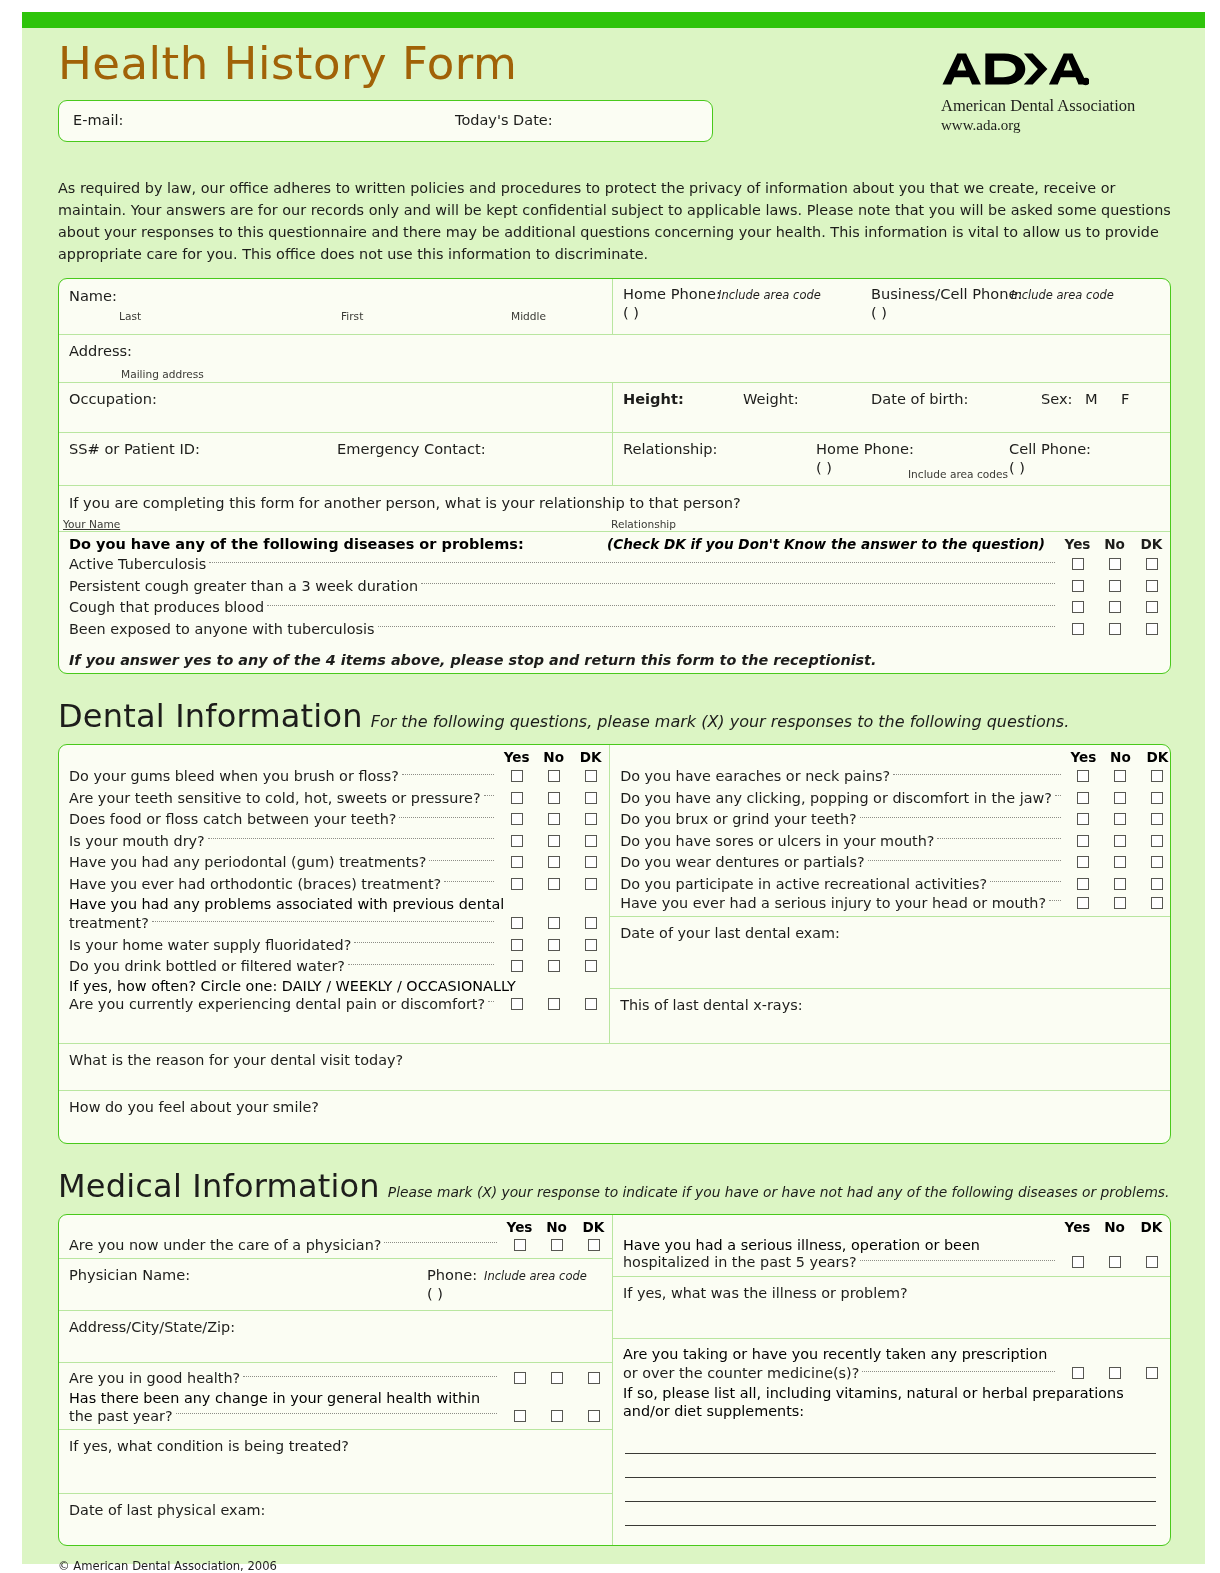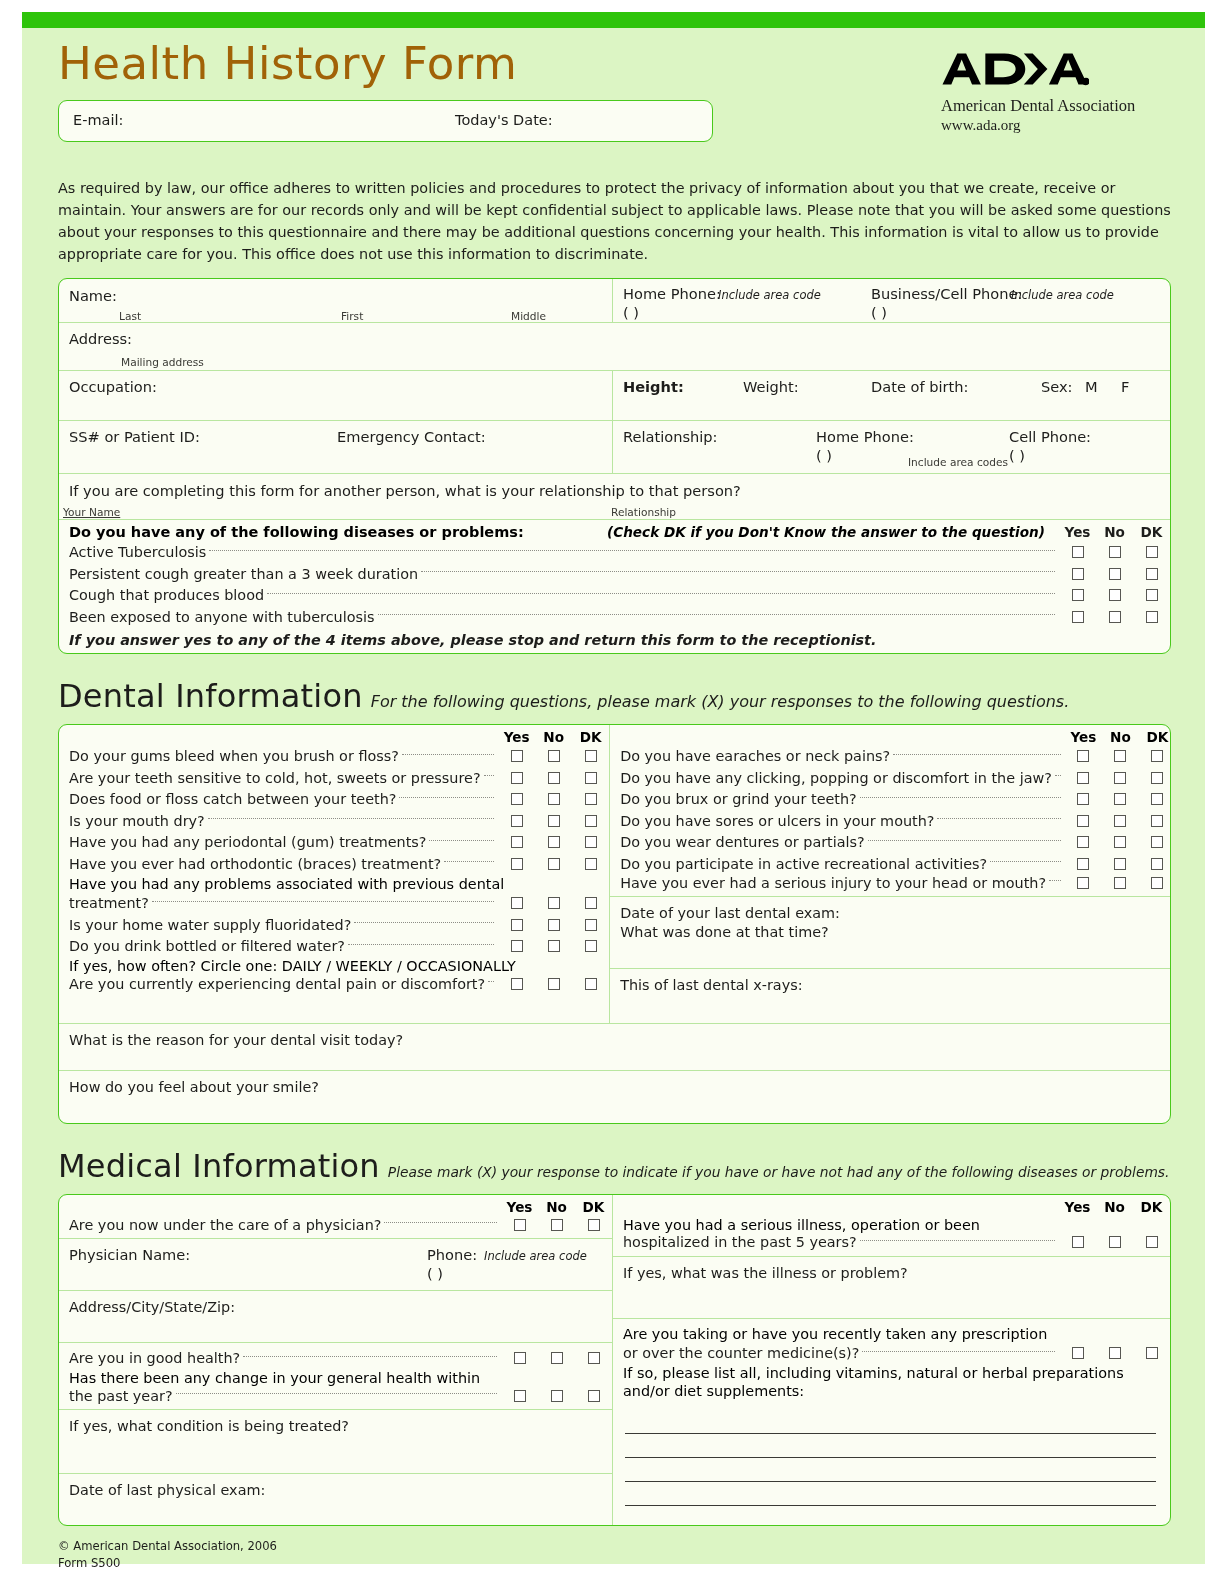--- a/index.html
+++ b/index.html
@@ -118,20 +118,21 @@
   .cb {
     width:12px; height:12px;
     border:1.3px solid #575752;
     background:#ffffff;
     display:inline-block;
   }
   .warn {
     font-weight:bold; font-style:italic;
     font-size:14.4px; padding:4px 0 5px 10px;
     color:#1d1d1b;
+    margin-top:8px;
   }
 
   
   .secthead {
     margin-top:26px;
     display:flex; align-items:baseline;
   }
   .secthead .big {
     font-size:32px; font-weight:400; color:#1d1d1b;
     letter-spacing:0.2px; line-height:1;
@@ -197,21 +198,21 @@
         </svg>
         <div class="ada-name">American Dental Association</div>
         <div class="ada-url">www.ada.org</div>
       </div>
     </div>
 
     <div class="intro">As required by law, our office adheres to written policies and procedures to protect the privacy of information about you that we create, receive or maintain. Your answers are for our records only and will be kept confidential subject to applicable laws. Please note that you will be asked some questions about your responses to this questionnaire and there may be additional questions concerning your health. This information is vital to allow us to provide appropriate care for you. This office does not use this information to discriminate.</div>
 
     <div class="panel">
 
-      <div class="pi-row" style="height:44px;">
+      <div class="pi-row" style="height:56px;">
         <div class="pi-left">
           <span class="lb abs" style="left:10px; top:8px;">Name:</span>
           <span class="tiny abs" style="left:60px; top:31px;">Last</span>
           <span class="tiny abs" style="left:282px; top:31px;">First</span>
           <span class="tiny abs" style="left:452px; top:31px;">Middle</span>
         </div>
         <div class="pi-right">
           <span class="lb abs" style="left:10px; top:6px;">Home Phone:</span>
           <span class="ital abs" style="left:105px; top:9px;">Include area code</span>
           <span class="lb abs" style="left:10px; top:25px;">(          )</span>
@@ -620,21 +621,20 @@
                   <i class="cb"></i>
                 </span>
               <span class="bx">
                   <i class="cb"></i>
                 </span>
             </span>
           </div>
 
           <div class="freerow" style="height:72px;">
             <span class="sp">Date of your last dental exam:</span>
-            <span class="sp" style="margin-top:3px;">What was done at that time?</span>
           </div>
           <div class="freerow" style="height:55px;">
             <span class="sp">This of last dental x-rays:</span>
           </div>
         </div>
       </div>
 
       <div class="freerow" style="height:47px;">
         <span class="sp">What is the reason for your dental visit today?</span>
       </div>

